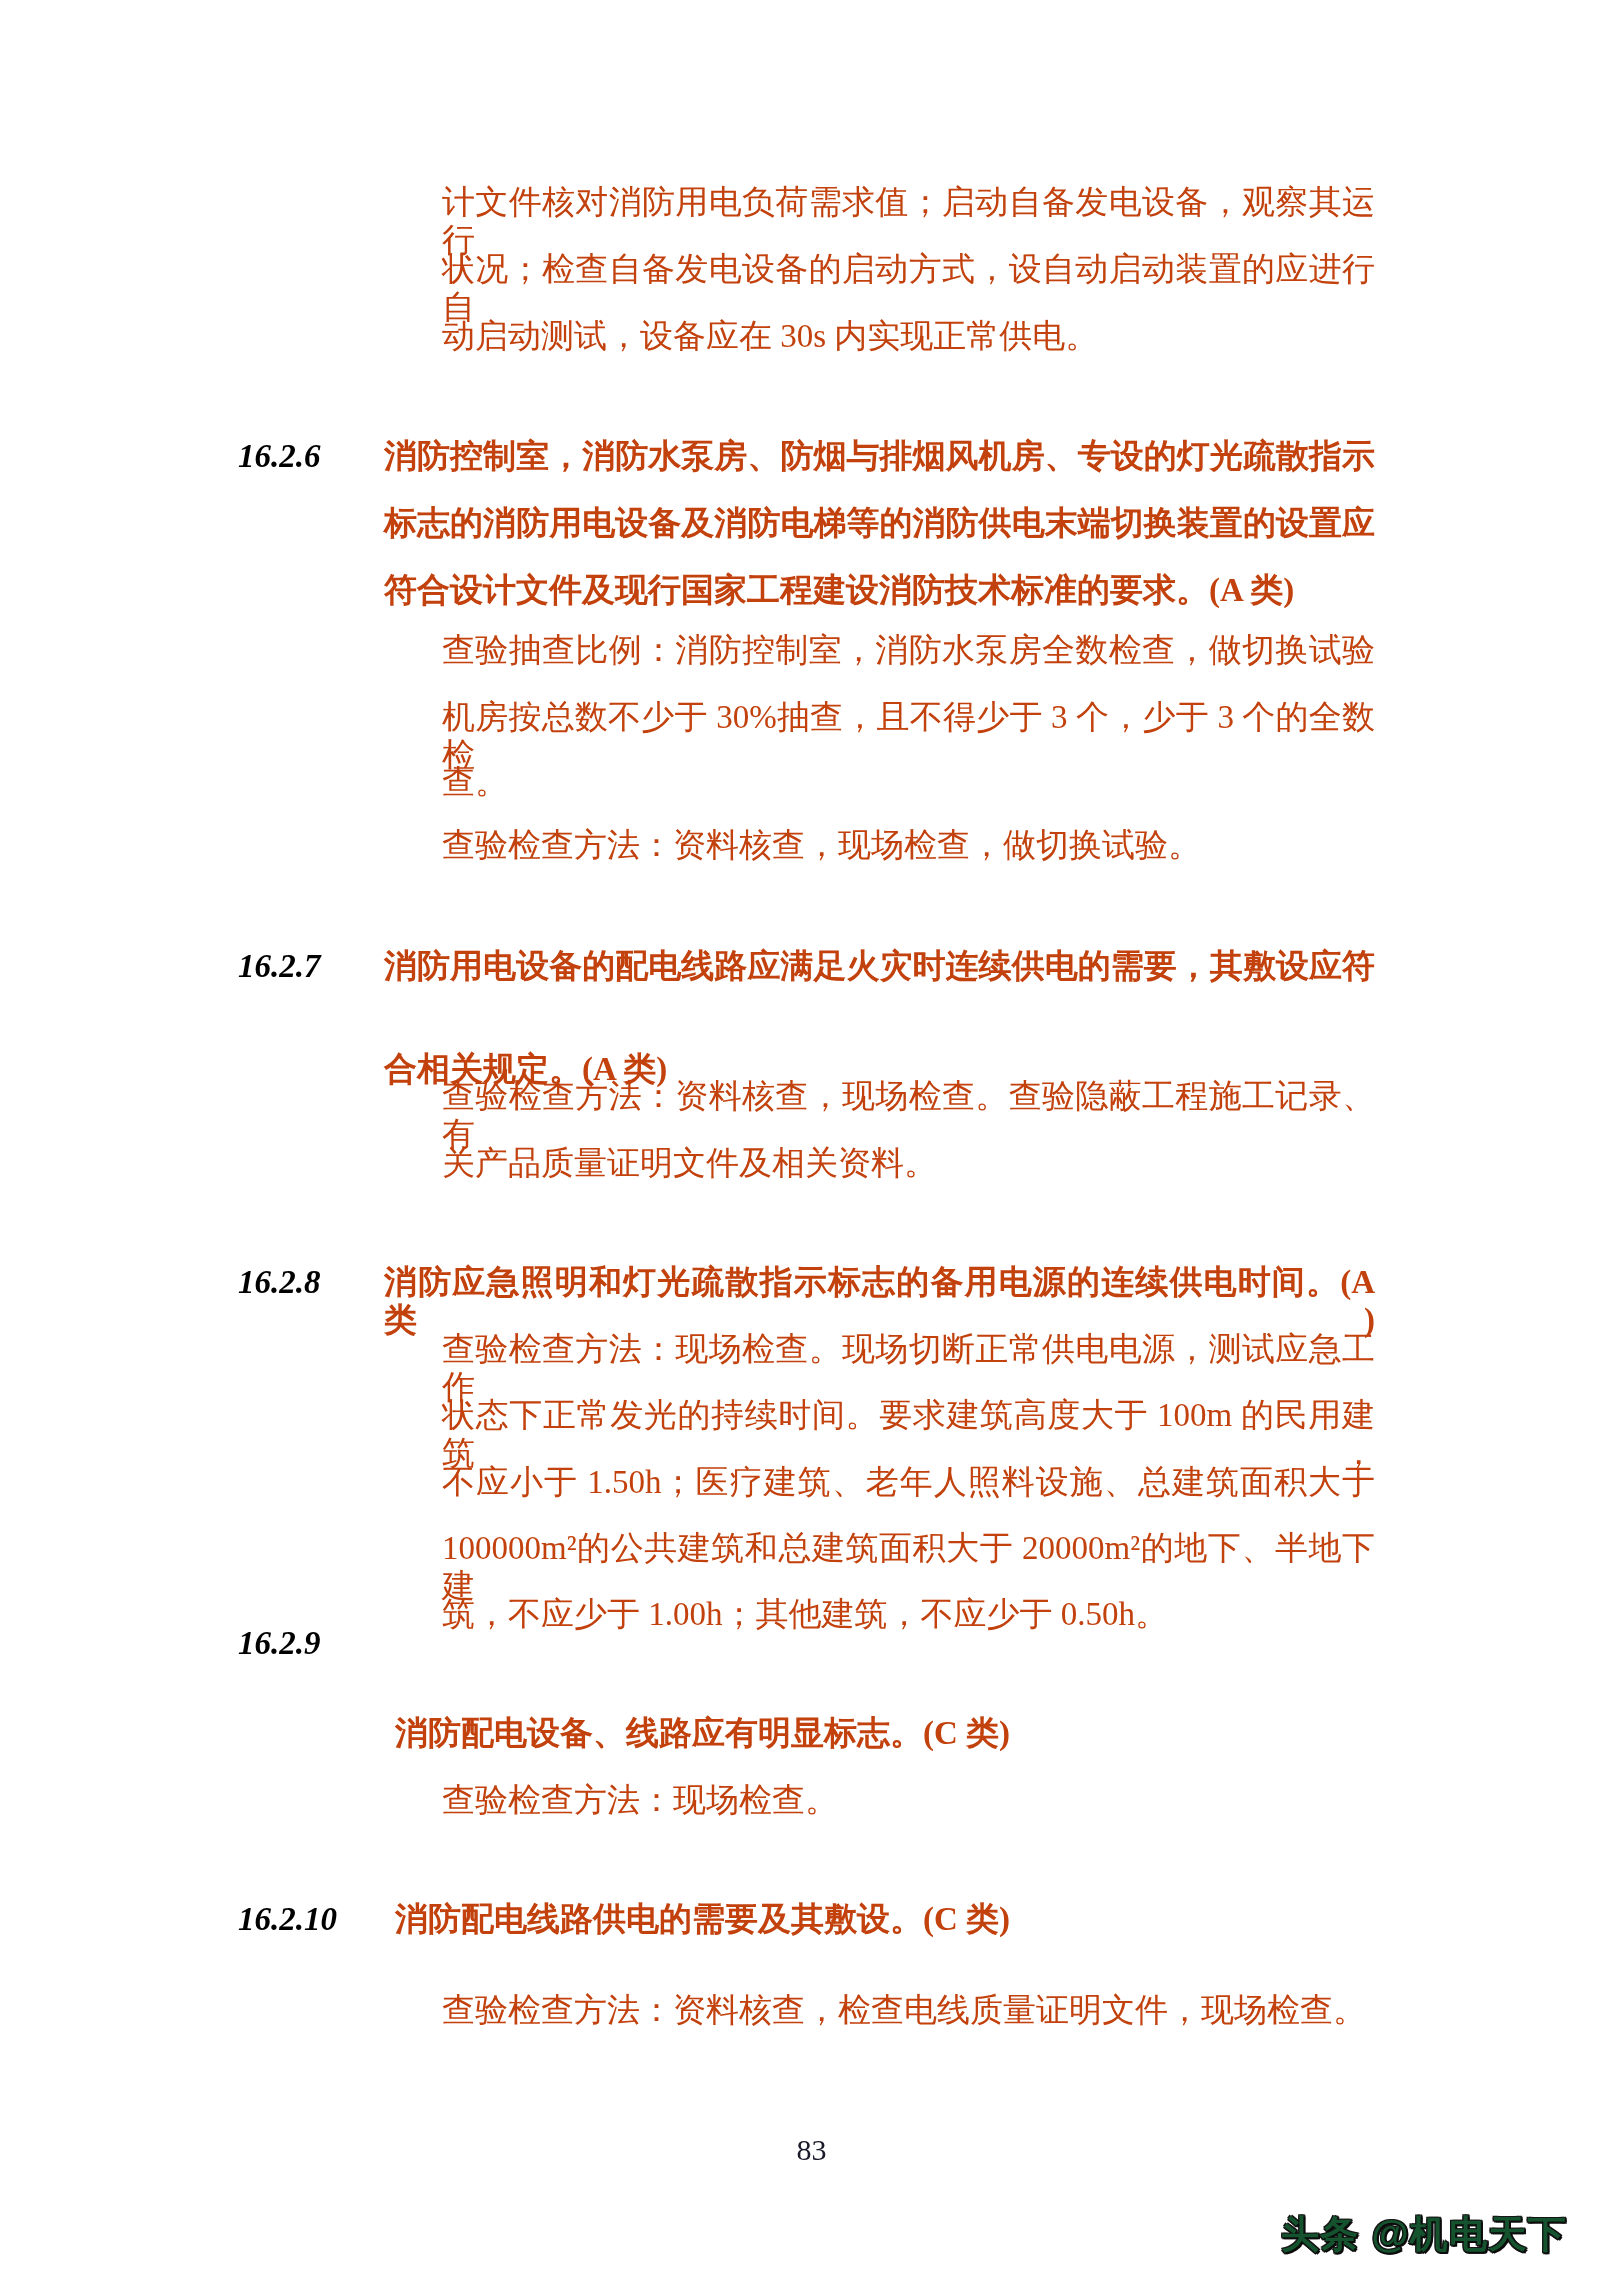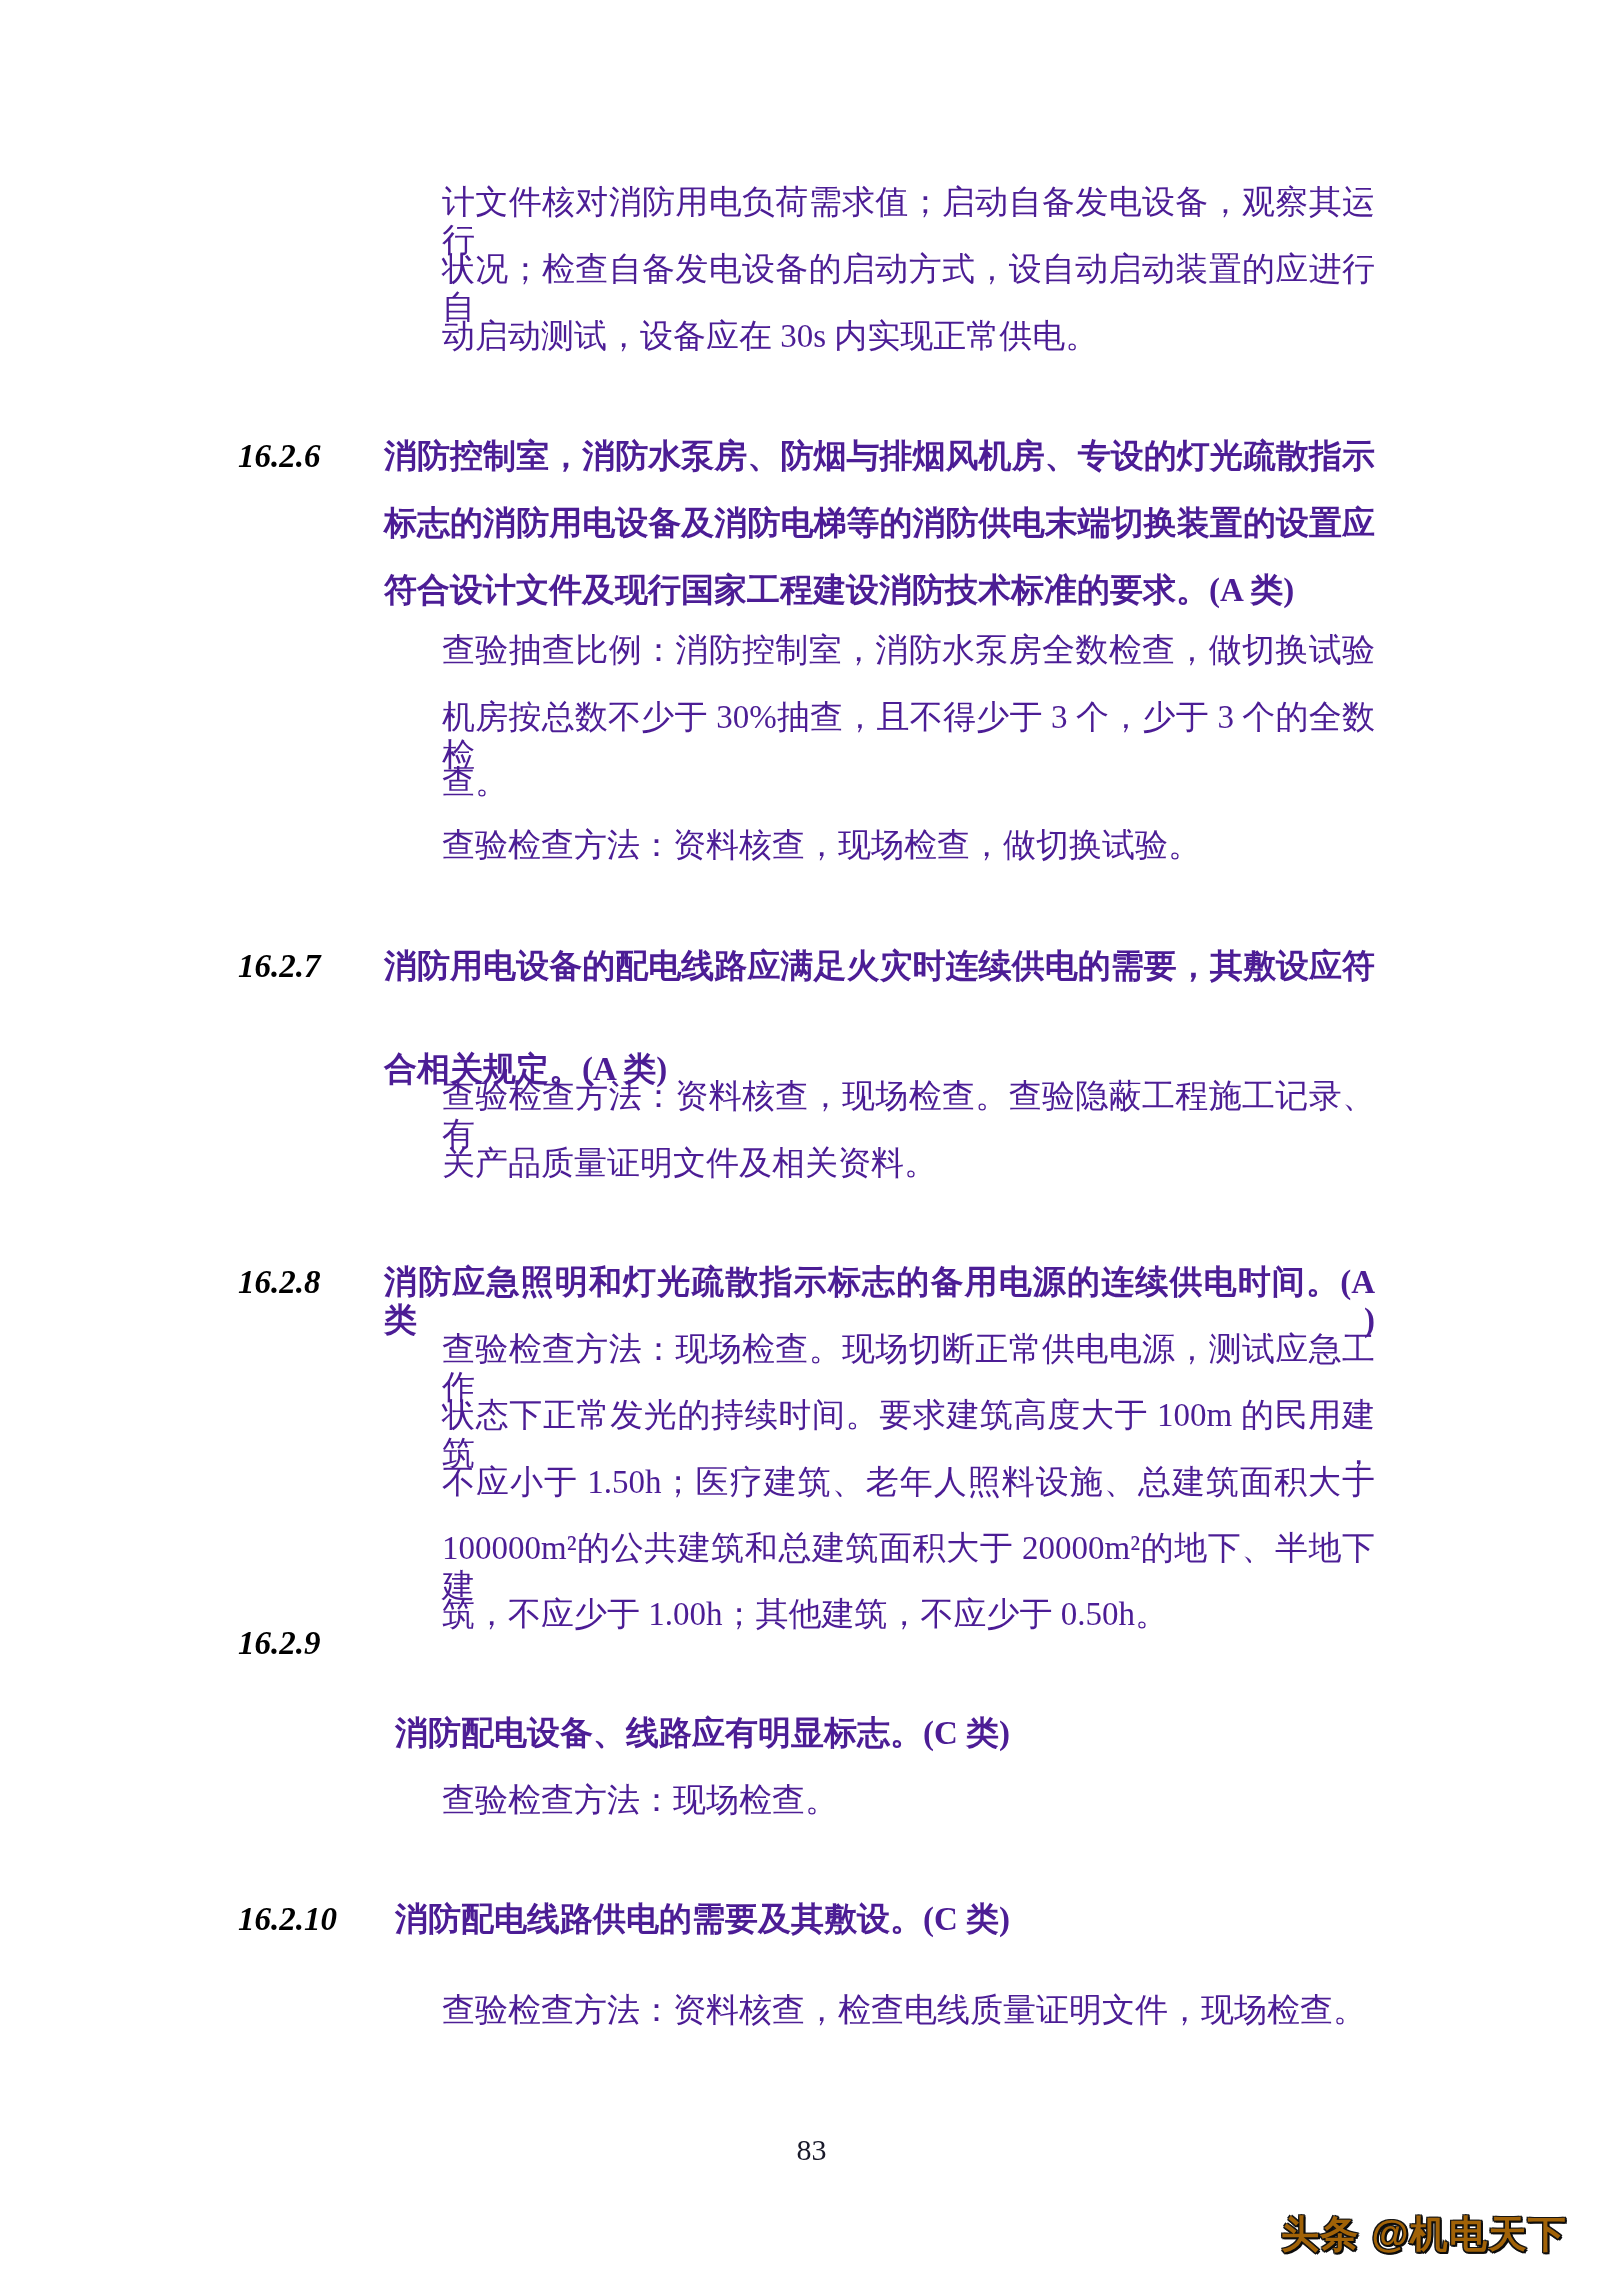--- a/index.html
+++ b/index.html
@@ -12,21 +12,21 @@
     width: 1623px;
     height: 2295px;
     background: #ffffff;
     font-family: "Liberation Serif", "DejaVu Serif", serif;
     overflow: hidden;
   }
   .ln {
     position: absolute;
     font-size: 33px;
     line-height: 38px;
-    color: #4c1d95;
+    color: #c2410c;
     white-space: normal;
   }
   
   .bl {
     left: 442px;
     width: 933px;
   }
   
   .hd {
     left: 384px;
@@ -68,21 +68,21 @@
     color: #1a1a2b;
   }
   .watermark {
     position: absolute;
     top: 2213px;
     left: 1281px;
     font-size: 38px;
     line-height: 43px;
     font-weight: 700;
     font-family: "Liberation Sans", "DejaVu Sans", sans-serif;
-    color: #a16207;
+    color: #14532d;
     letter-spacing: 1.3px;
     text-shadow:
       2px 2px 0 #0c0c0c,
       -1.3px -1.3px 0 #161616,
       1.3px -1.3px 0 #161616,
       -1.3px 1.3px 0 #161616,
       0 2px 0 #0c0c0c,
       2px 0 0 #0c0c0c;
   }
 </style>

